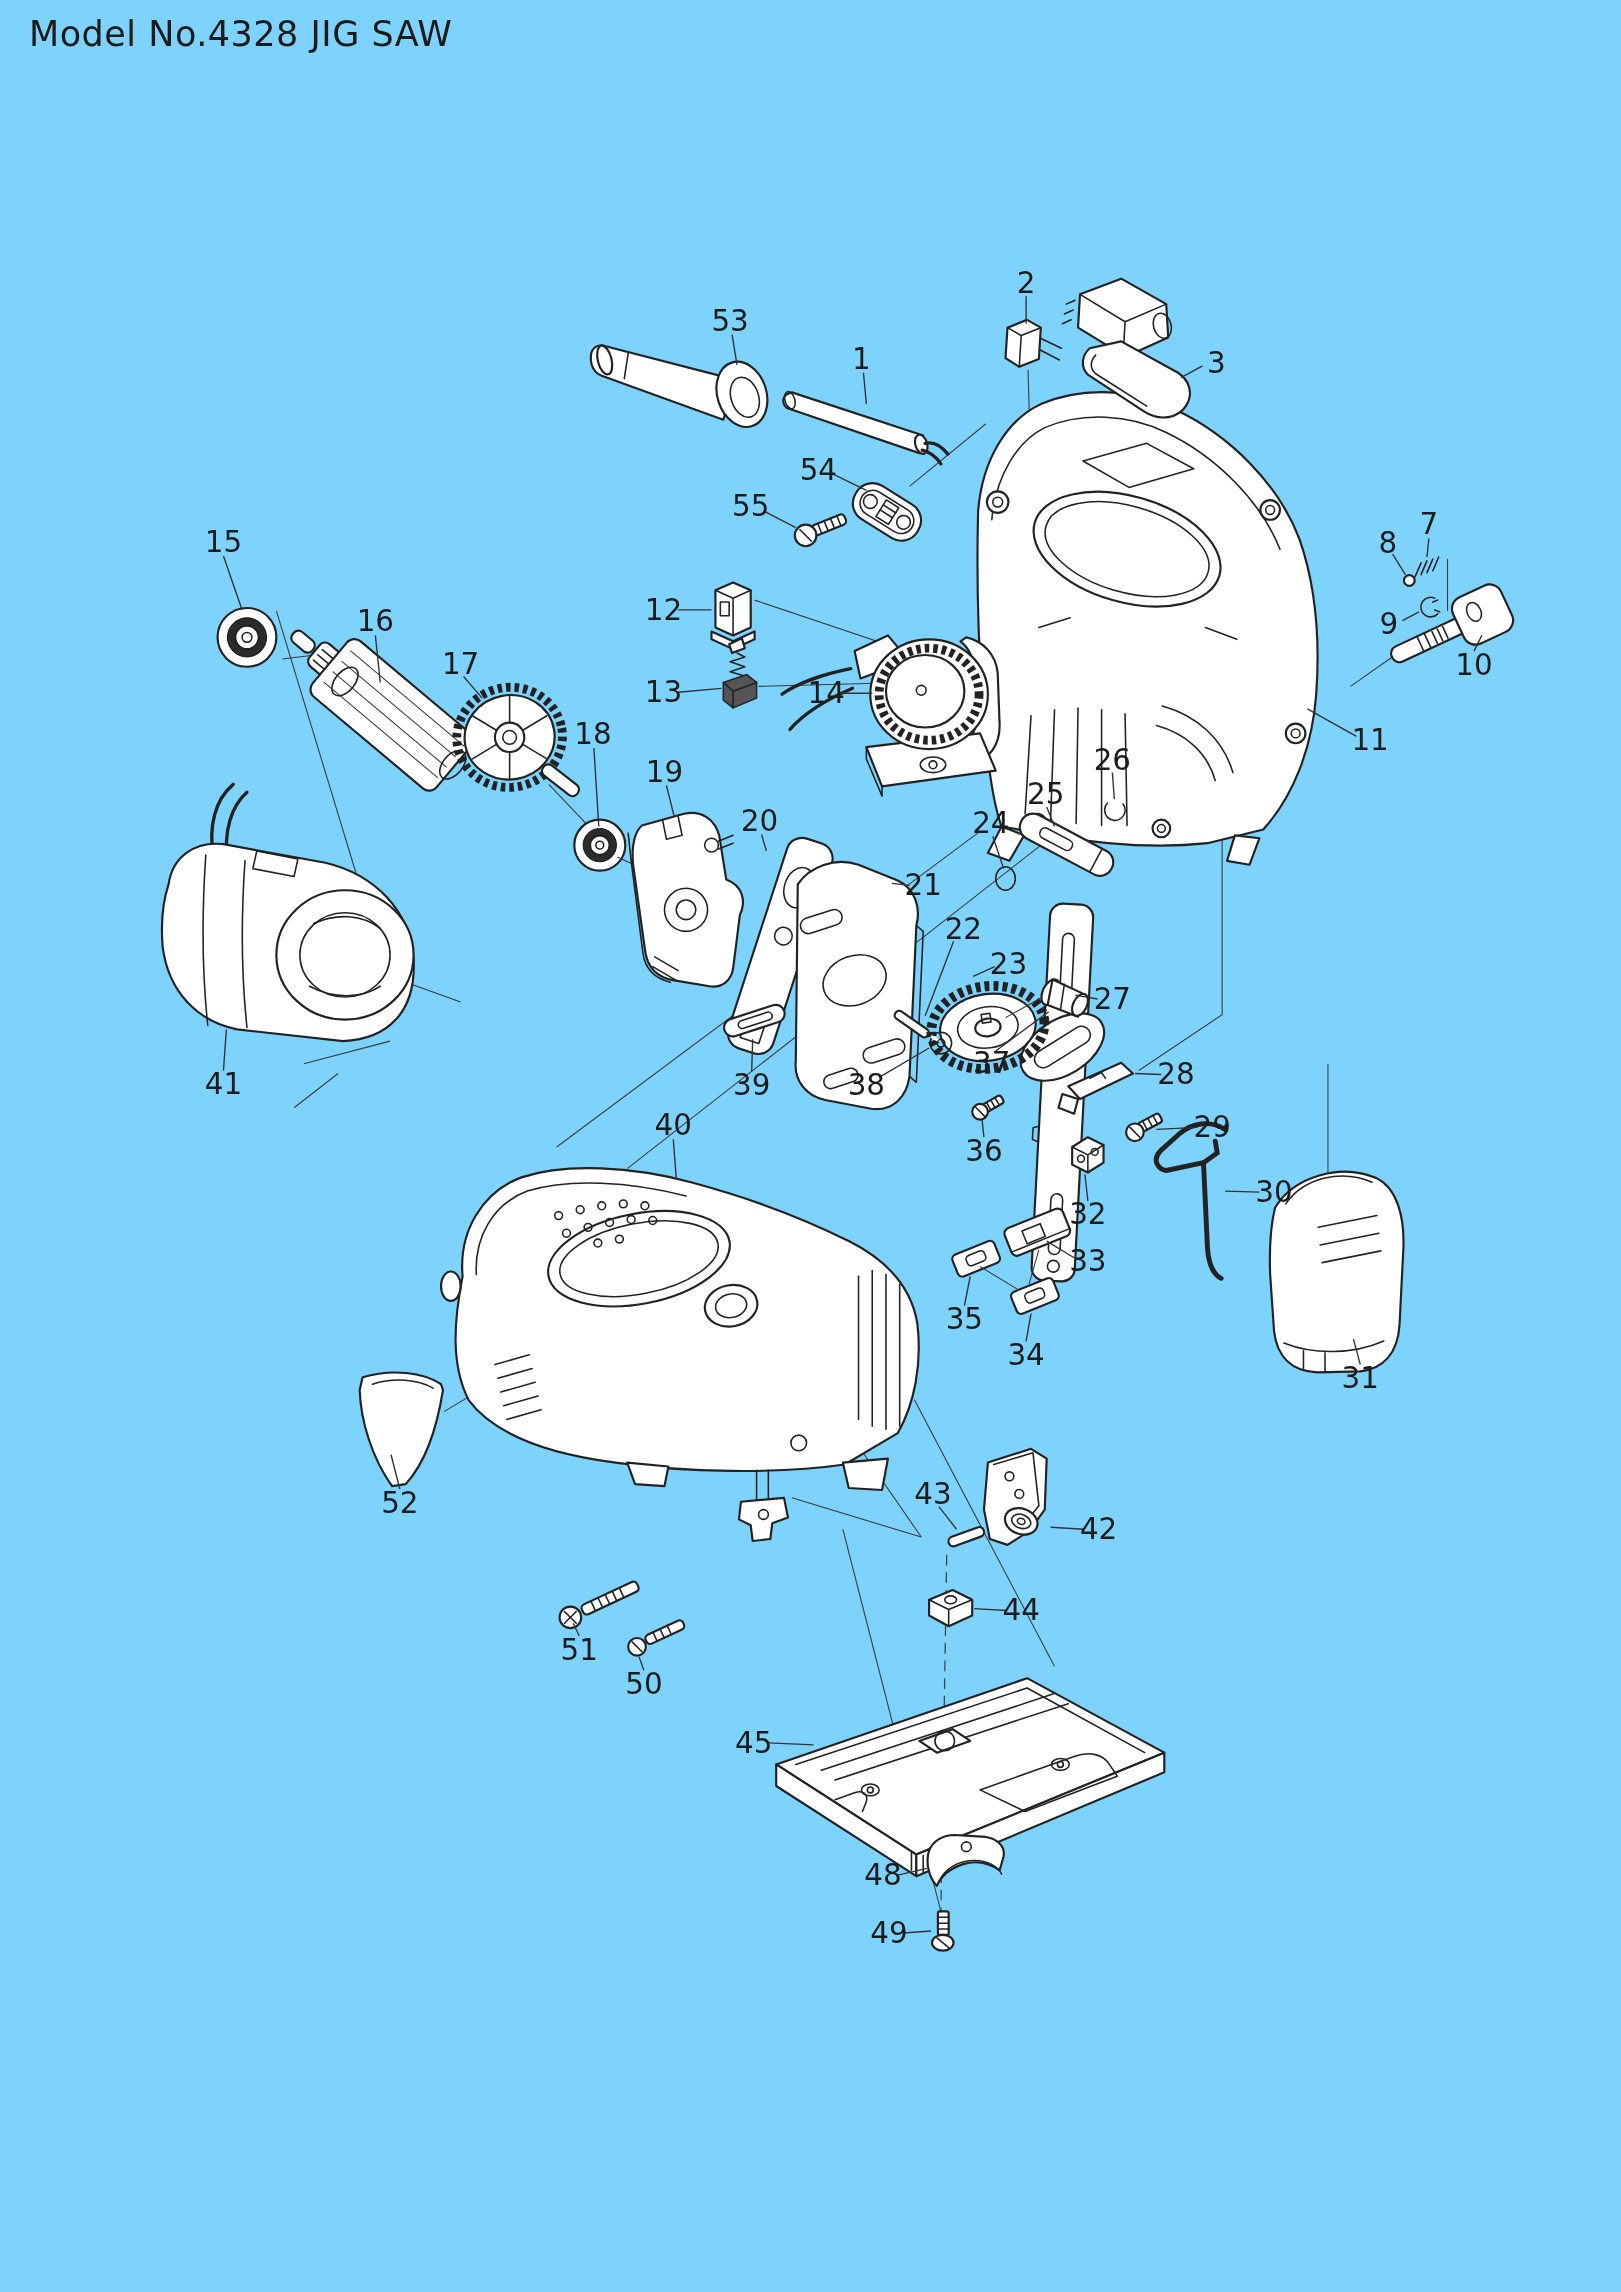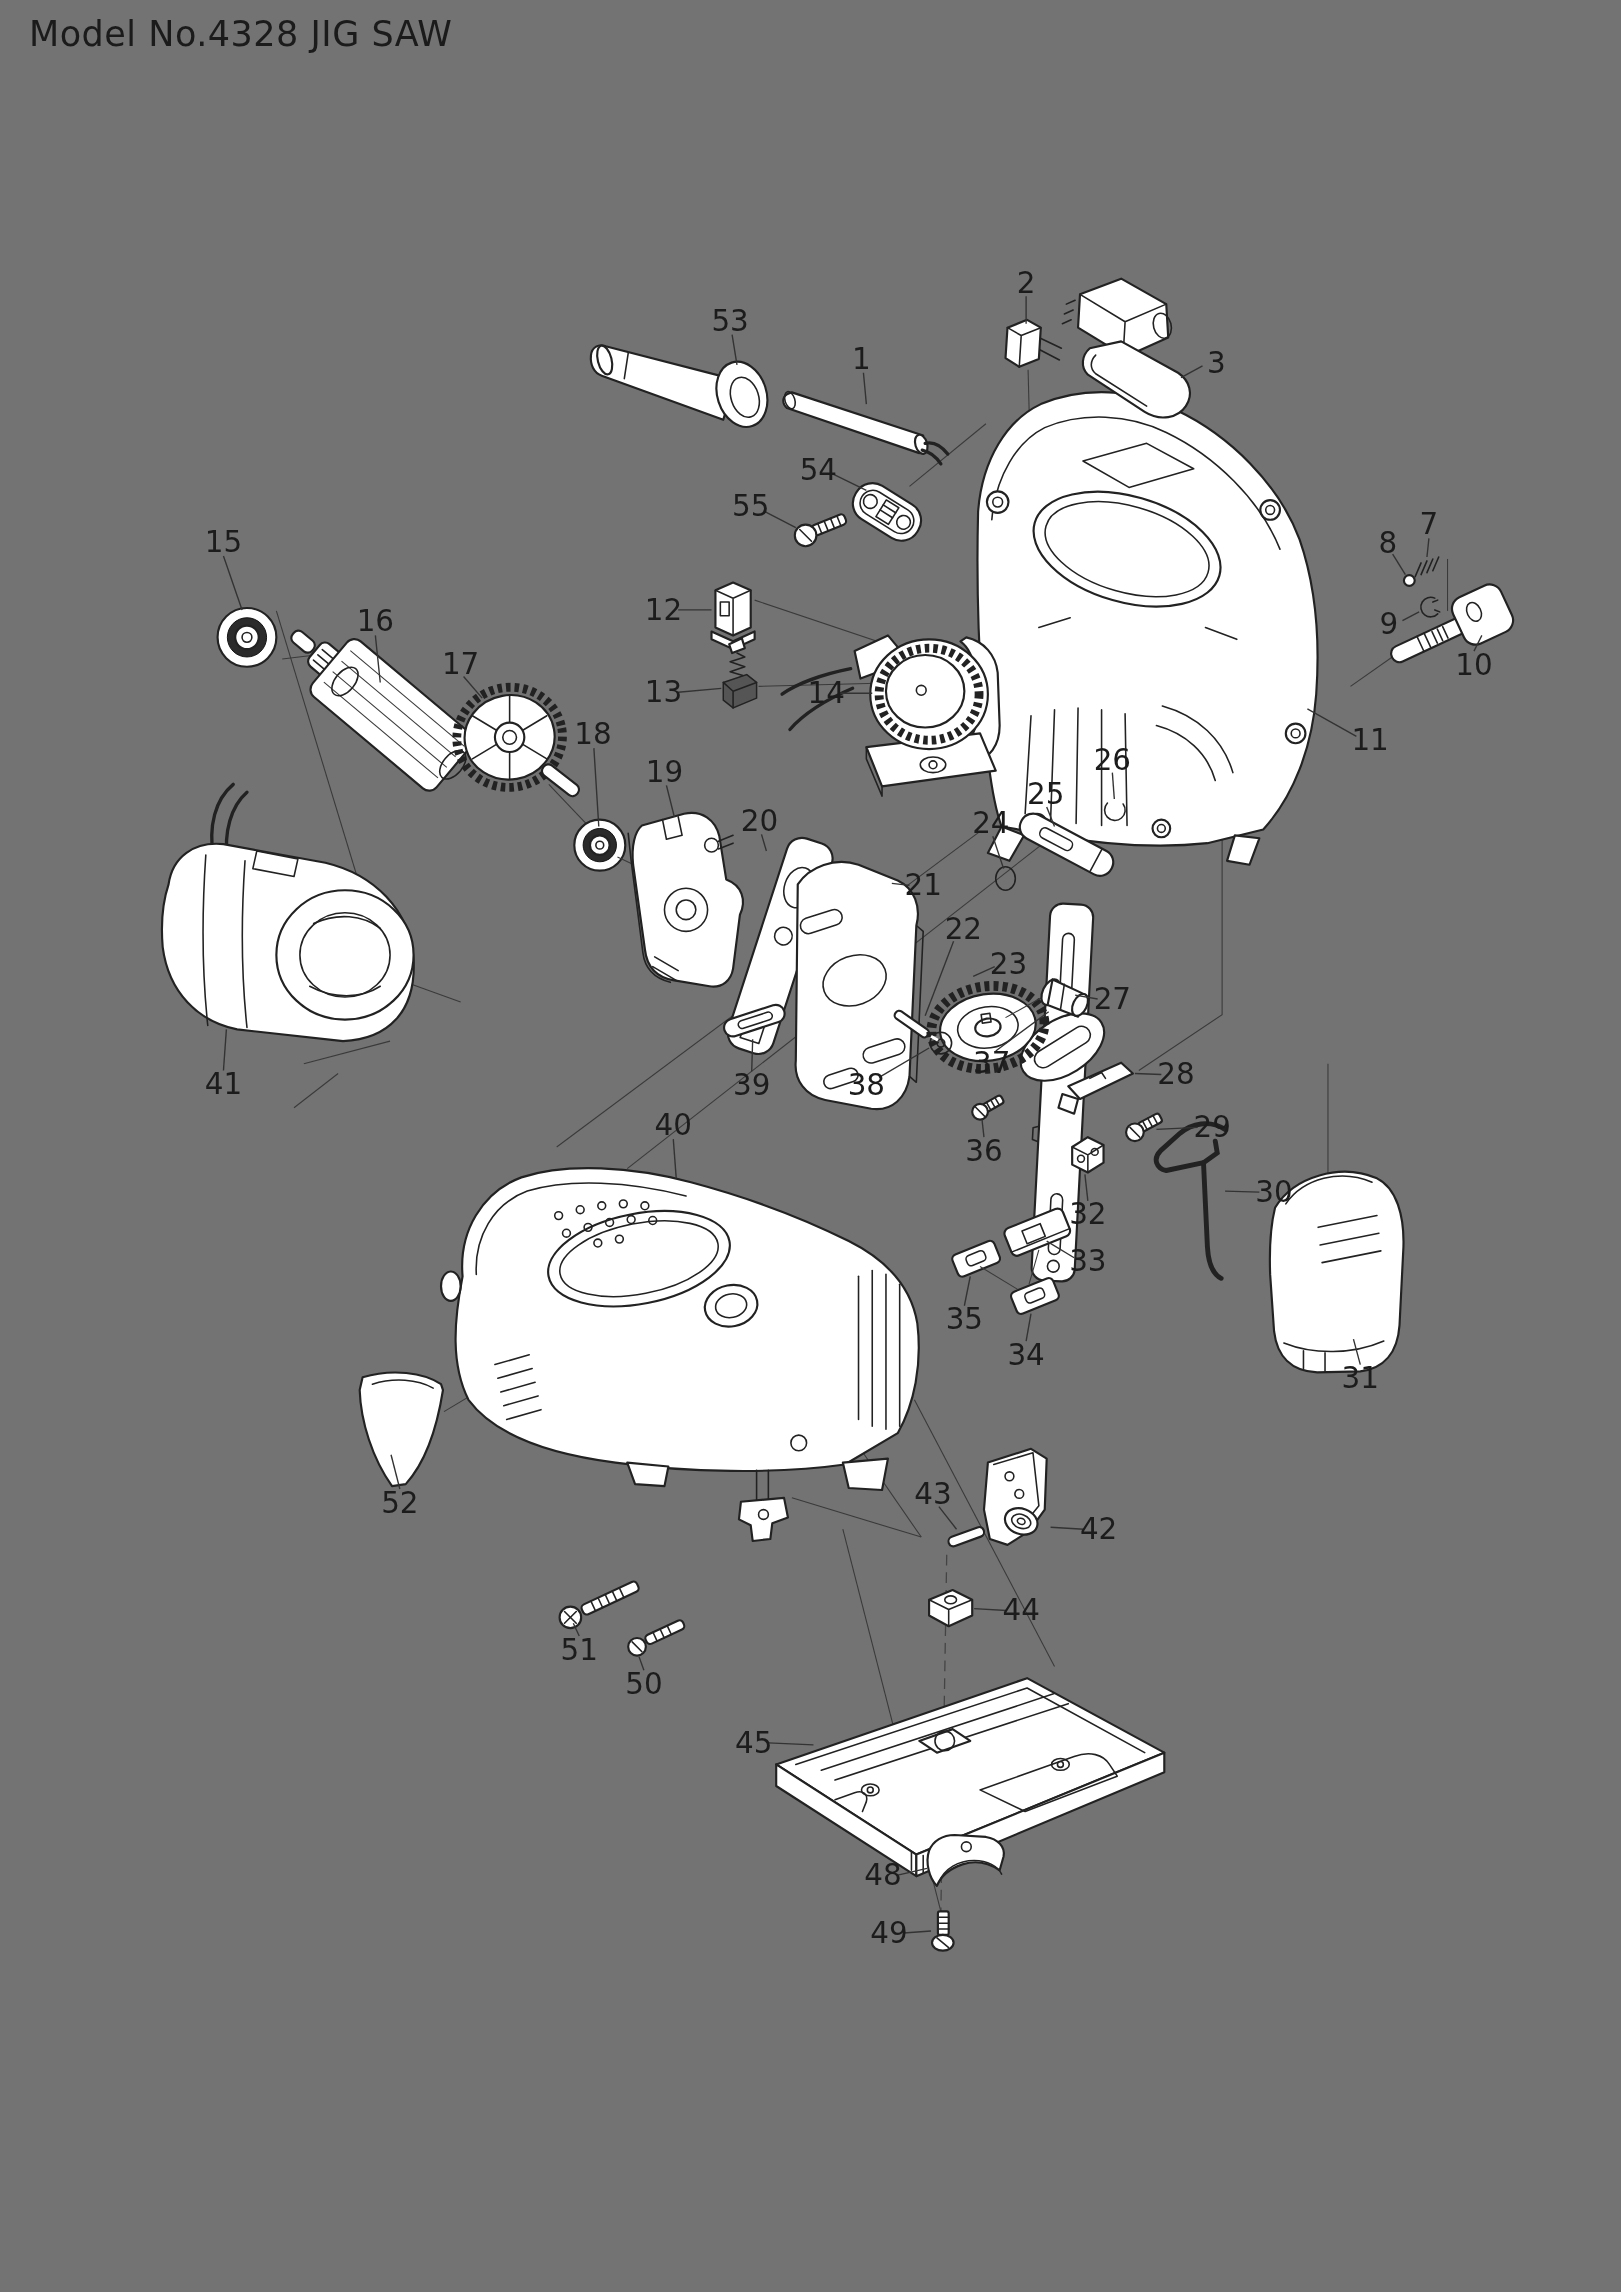--- a/index.html
+++ b/index.html
@@ -1,17 +1,17 @@
 <!DOCTYPE html>
 <html><head>
 <meta charset="utf-8">
 <style>
   html,body{margin:0;padding:0;background:#fff;}
   body{width:1621px;height:2293px;overflow:hidden;font-family:"DejaVu Sans",sans-serif;}
-  .page{position:relative;width:1621px;height:2293px;background:#737373;}
+  .page{position:relative;width:1621px;height:2293px;background:#7dd3fc;}
   .title{position:absolute;left:29px;top:13.7px;font-size:35px;font-weight:400;color:#1b1b1b;letter-spacing:0.5px;margin:0;}
   svg{position:absolute;left:0;top:0;width:1621px;height:2293px;}
   .ol{fill:#fff;stroke:#222;stroke-width:2.2;stroke-linejoin:round;stroke-linecap:round;}
   .ln{fill:none;stroke:#222;stroke-width:1.6;stroke-linejoin:round;stroke-linecap:round;}
   .thin{fill:none;stroke:#3a3a3a;stroke-width:1.1;}
   .dark{fill:#2b2b2b;stroke:#111;stroke-width:1;}
   .gray{fill:#555;stroke:#222;stroke-width:1.5;}
   .wire{fill:none;stroke:#222;stroke-width:3.4;stroke-linecap:round;}
   .teeth{fill:none;stroke:#222;stroke-width:9;stroke-dasharray:4.6 4.1;}
   .teeth2{fill:none;stroke:#222;stroke-width:10;stroke-dasharray:5 4.2;}

